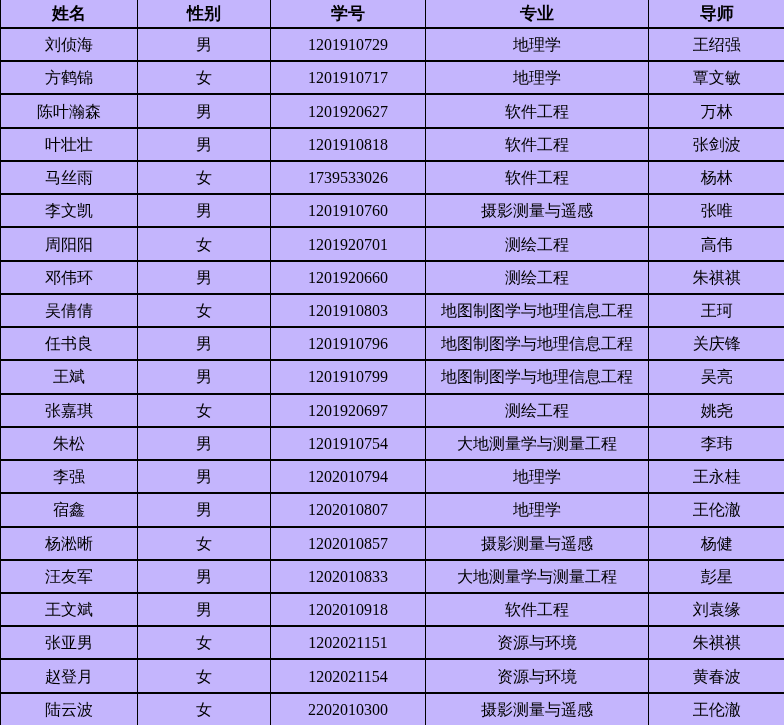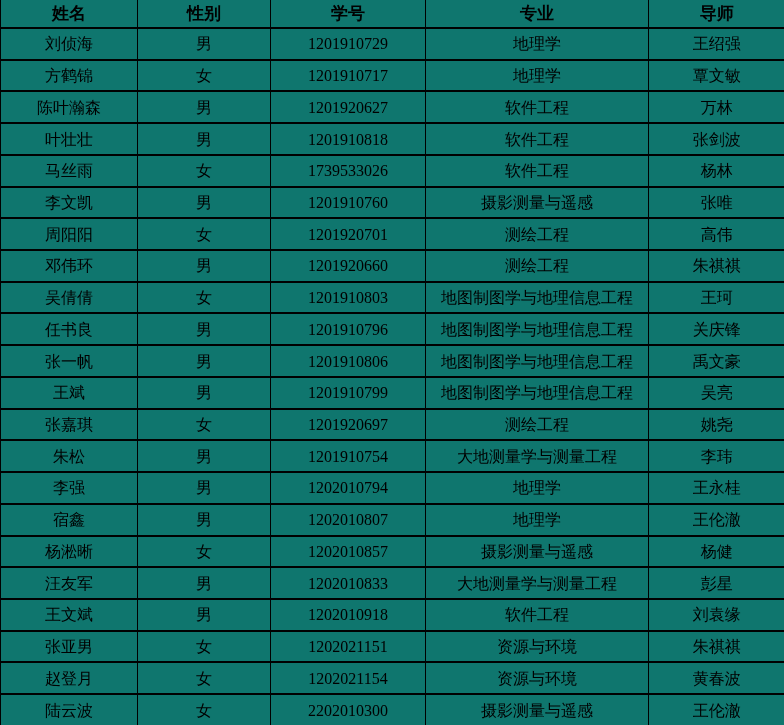--- a/index.html
+++ b/index.html
@@ -3,21 +3,21 @@
 <meta charset="utf-8">
 <style>
   html, body {
     margin: 0;
     padding: 0;
     background: #ffffff;
   }
   .page {
     width: 784px;
     height: 725px;
-    background: #0f766e;
+    background: #c4b5fd;
     overflow: hidden;
   }
   table.roster {
     border-collapse: collapse;
     table-layout: fixed;
     width: 784px;
     height: 725px;
     font-family: "Liberation Serif", "DejaVu Serif", serif;
     color: #000000;
   }
@@ -132,27 +132,20 @@
           <td>王珂</td>
         </tr>
         <tr>
           <td>任书良</td>
           <td>男</td>
           <td>1201910796</td>
           <td>地图制图学与地理信息工程</td>
           <td>关庆锋</td>
         </tr>
         <tr>
-          <td>张一帆</td>
-          <td>男</td>
-          <td>1201910806</td>
-          <td>地图制图学与地理信息工程</td>
-          <td>禹文豪</td>
-        </tr>
-        <tr>
           <td>王斌</td>
           <td>男</td>
           <td>1201910799</td>
           <td>地图制图学与地理信息工程</td>
           <td>吴亮</td>
         </tr>
         <tr>
           <td>张嘉琪</td>
           <td>女</td>
           <td>1201920697</td>

